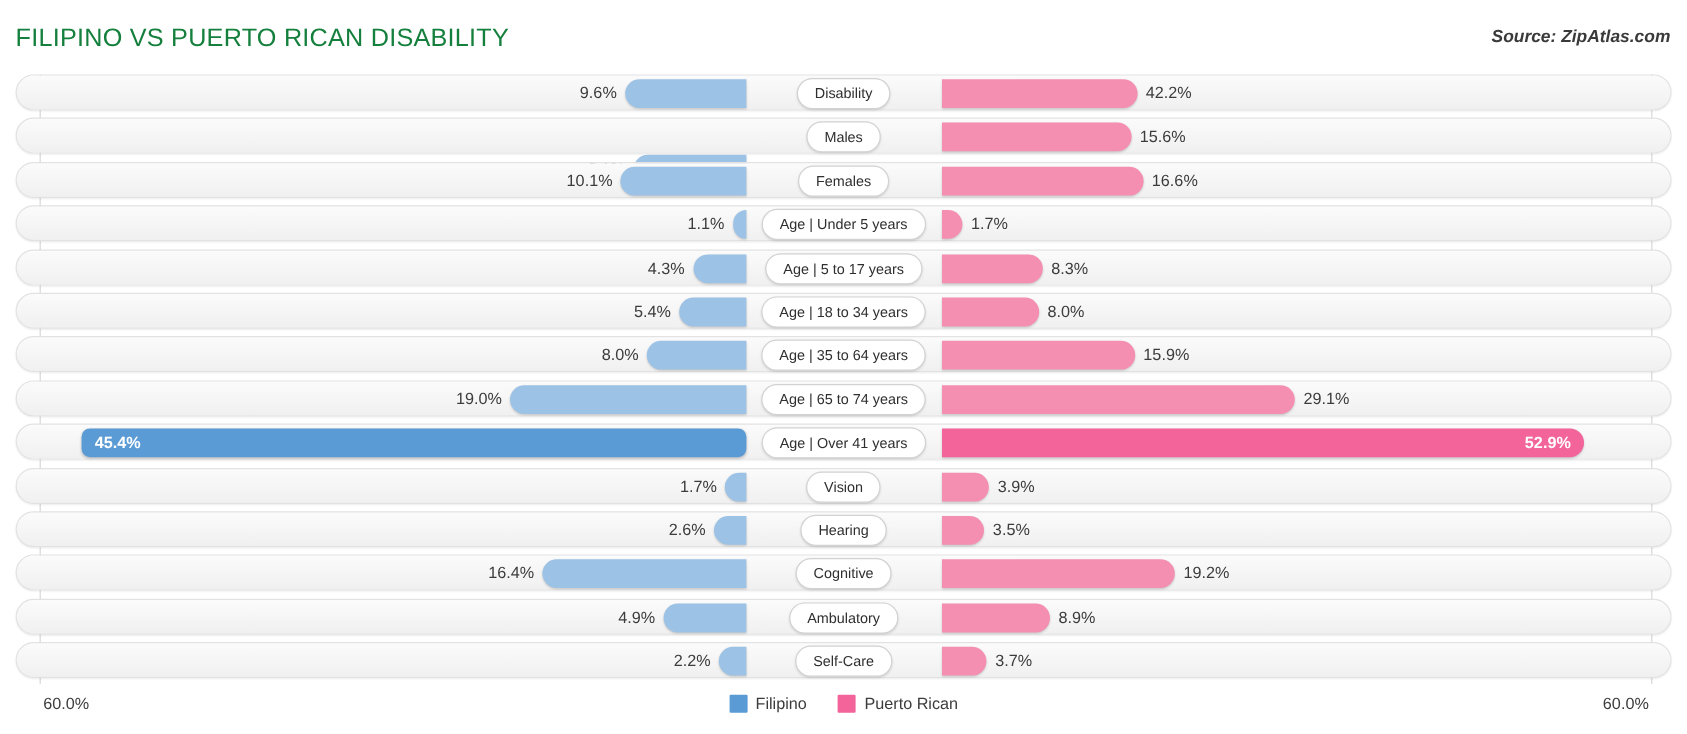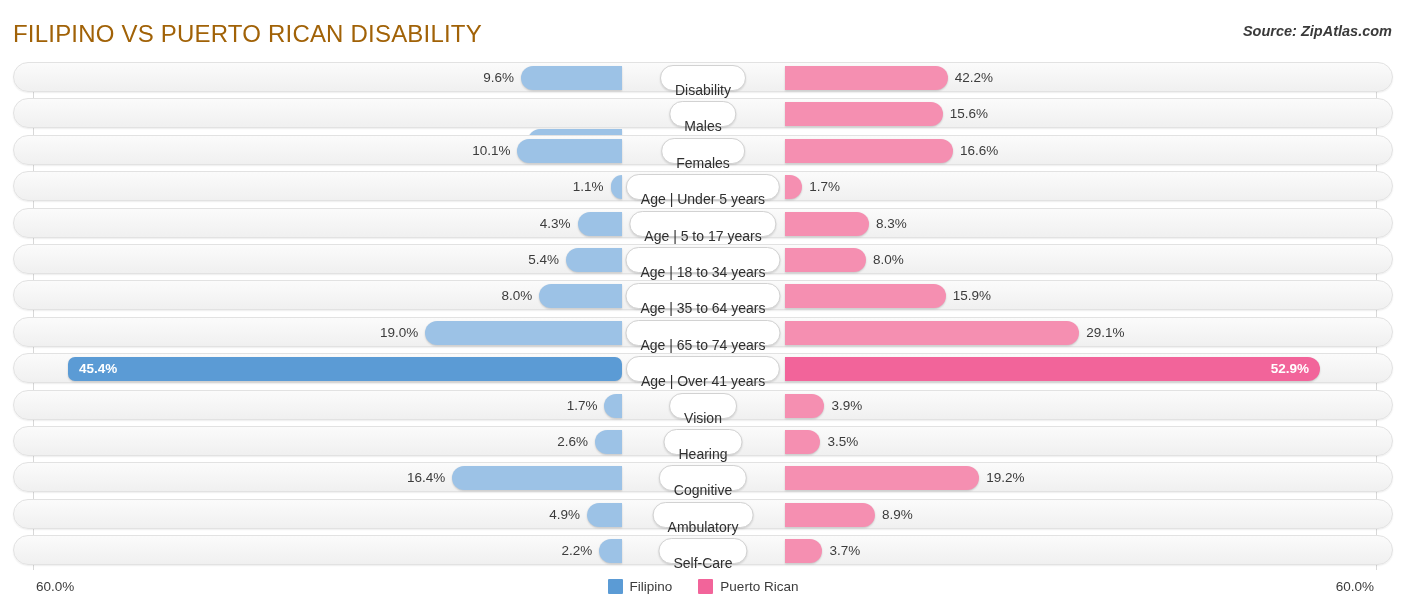--- a/index.html
+++ b/index.html
@@ -9,21 +9,21 @@
     background: #ffffff;
     font-family: "Liberation Sans", sans-serif;
     overflow: hidden;
   }
   #root { position: relative; width: 1406px; height: 612px; }
 
   
   .header { position: absolute; left: 0; top: 0; width: 1406px; height: 62px; }
   .title {
     position: absolute; left: 13px; top: 20px;
-    font-size: 24px; color: #a16207; letter-spacing: .2px;
+    font-size: 21px; color: #15803d; letter-spacing: .2px;
     white-space: nowrap;
   }
   .source {
     position: absolute; right: 14px; top: 23px;
     font-size: 14.5px; font-style: italic; font-weight: bold;
     color: #3a3a3a; white-space: nowrap;
   }
 
   
   .plot { position: absolute; left: 0; top: 62px; width: 1406px; height: 508px; }
@@ -80,25 +80,25 @@
     font-weight: bold;
   }
   .row.hl .val.left  { right: auto; left: 11px; margin: 0; }
   .row.hl .val.right { left: auto; right: 11px; margin: 0; }
 
   
   .clabel {
     position: absolute; left: 50%; top: 2px;
     transform: translateX(-50%);
     height: 26px; line-height: 25px;
-    padding: 12px 14px;
+    padding: 0 14px;
     border: 1px solid #d2d2d2;
     border-radius: 13px;
     background: #ffffff;
-    font-size: 14px; color: #2f2f2f;
+    font-size: 12px; color: #2f2f2f;
     white-space: nowrap;
     box-shadow: 0 1px 2px rgba(0,0,0,.13);
     z-index: 3;
   }
 
   
   .footer { position: absolute; left: 0; top: 570px; width: 1406px; height: 42px; }
   .axis {
     position: absolute; top: 9px;
     font-size: 13.5px; color: #3c3c3c; white-space: nowrap;
@@ -280,21 +280,21 @@
           </div>
           <div class="barwrap right">
             <div class="bar right" style="width: 194.178px;">
               <span class="val right">19.2%</span>
             </div>
           </div>
           <div class="clabel">Cognitive</div>
         </div>
         <div class="row">
           <div class="barwrap left">
-            <div class="bar left" style="width: 35px;">
+            <div class="bar left" style="width: 69px;">
               <span class="val left">4.9%</span>
             </div>
           </div>
           <div class="barwrap right">
             <div class="bar right" style="width: 90.0095px;">
               <span class="val right">8.9%</span>
             </div>
           </div>
           <div class="clabel">Ambulatory</div>
         </div>

